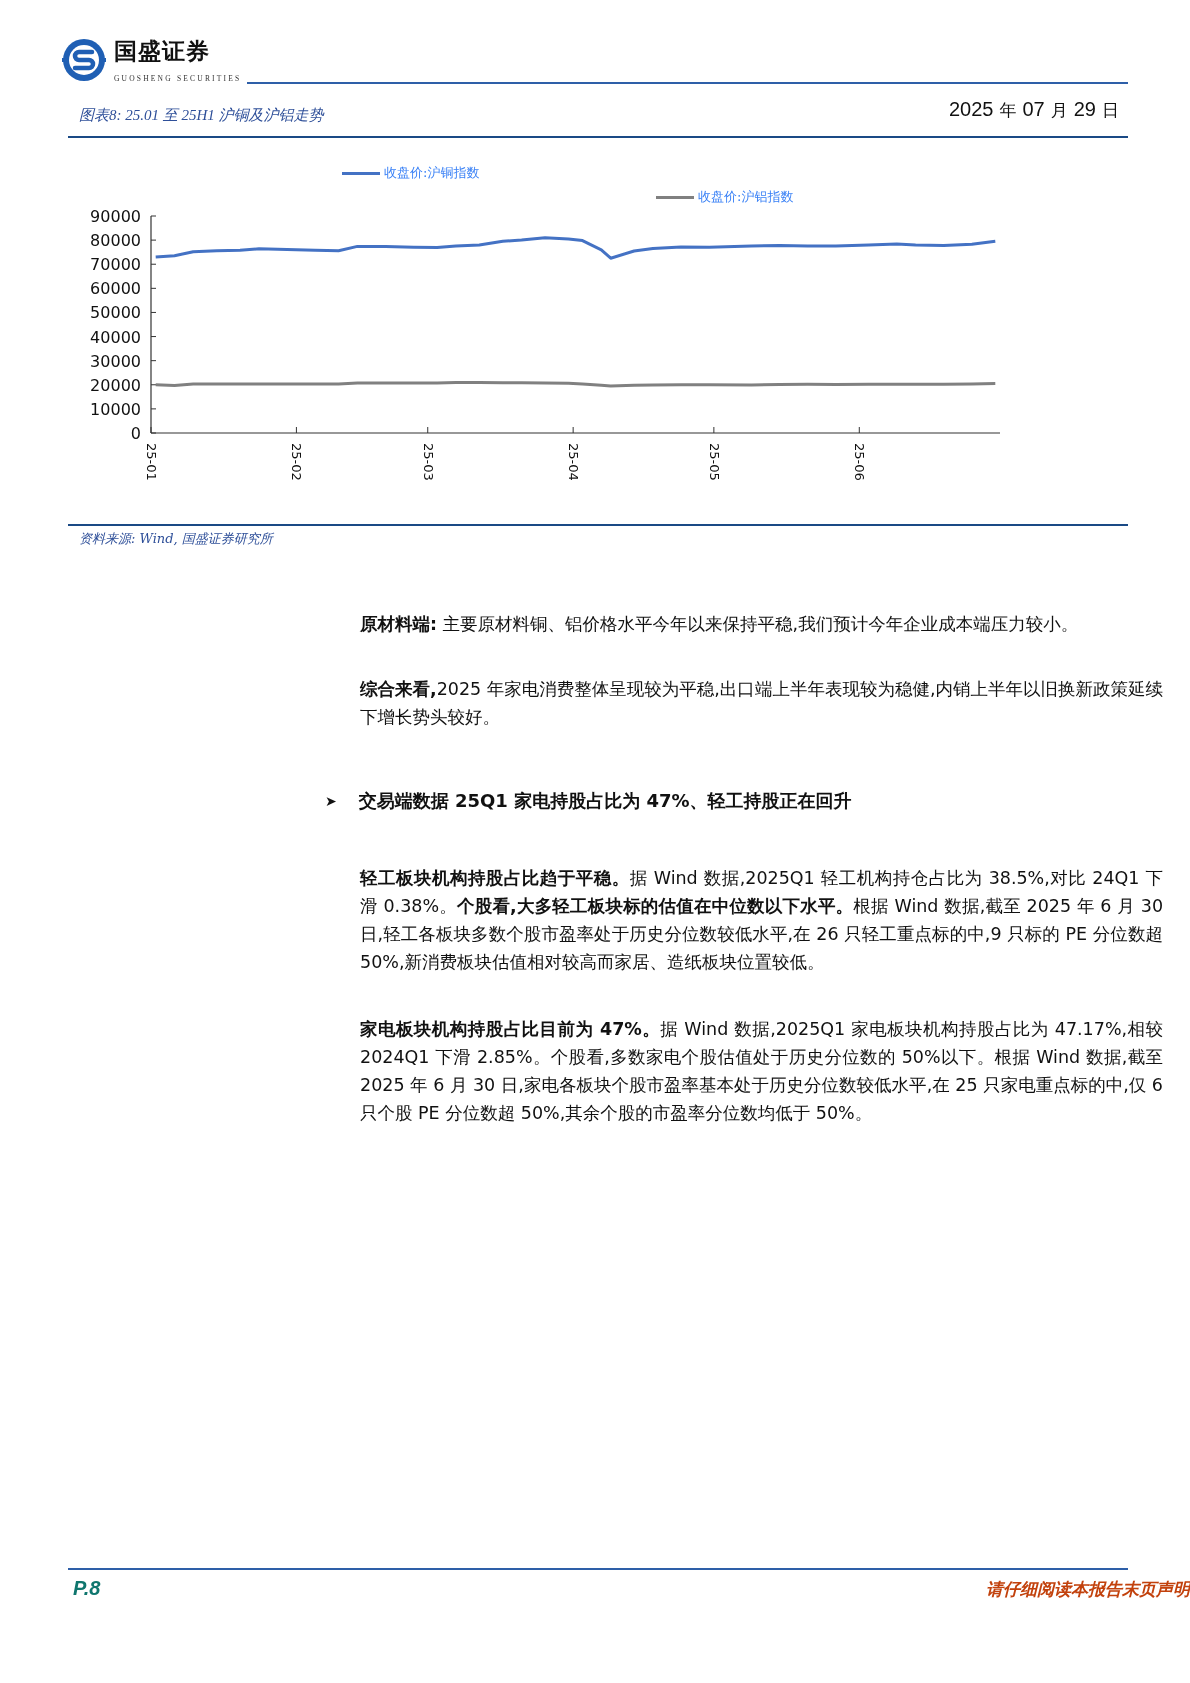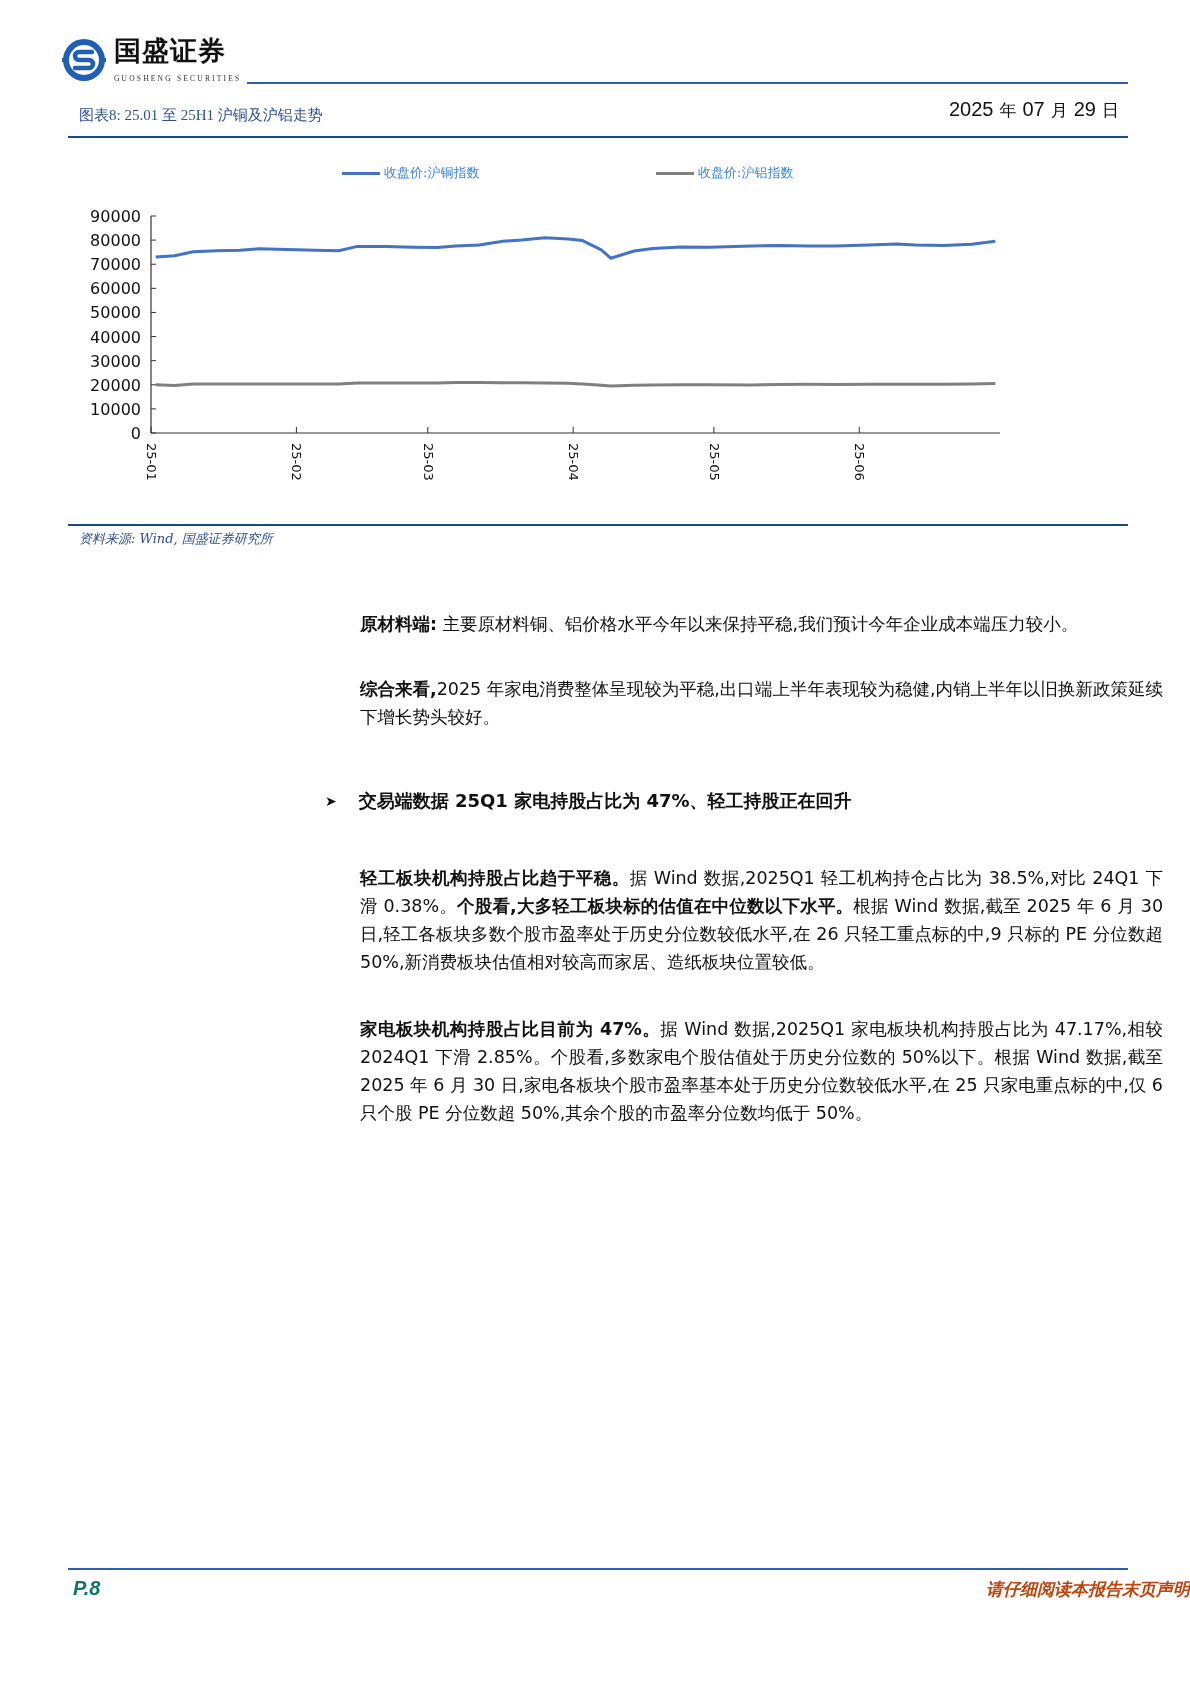--- a/index.html
+++ b/index.html
@@ -1,25 +1,25 @@
 <!DOCTYPE html>
 <html><head>
 <meta charset="utf-8">
 <style>
   html, body { margin:0; padding:0; background:#fff; }
   body { width:1190px; height:1683px; position:relative; font-family:"DejaVu Sans", sans-serif; color:#111; overflow:hidden; }
   .logo { position:absolute; left:62px; top:36px; display:flex; align-items:center; }
   .logo-mark { width:44px; height:44px; }
   .logo-text { margin-left:8px; }
-  .logo-cn { font-family:"DejaVu Serif", serif; font-weight:bold; font-size:27px; letter-spacing:1px; color:#111; line-height:30px; }
+  .logo-cn { font-family:"DejaVu Serif", serif; font-weight:bold; font-size:23px; letter-spacing:1px; color:#111; line-height:30px; }
   .logo-en { font-family:Liberation Serif, serif; font-size:7.5px; letter-spacing:2.2px; color:#333; margin-top:8px; }
   .header-line { position:absolute; left:247px; right:62px; top:82px; height:2px; background:#2e5fa8; }
   .date { position:absolute; right:65px; top:54px; font-family:"Liberation Sans", sans-serif; font-size:20px; color:#111;margin-top:44px; }
   .date .cn { font-size:17px; margin:0 6px; }
-  .fig-title { position:absolute; left:79px; top:106px; font-family:"Liberation Serif", serif; font-size:15px; color:#2e4f99; }
+  .fig-title { position:absolute; left:79px; top:106px; font-family:"Liberation Serif", serif; font-style:italic; font-size:15px; color:#2e4f99; }
   .fig-line { position:absolute; left:68px; right:62px; top:136px; height:1.5px; background:#1a4a85; }
   .chart-wrap { position:absolute; left:60px; top:150px; width:1080px; height:370px; }
   .legend { position:absolute; top:14px; display:flex; align-items:center; font-family:"DejaVu Serif", serif; font-size:13px; color:#3b82f6; }
   .legend .swatch { width:38px; height:3px; margin-right:4px; }
   .axis-label { position:absolute; font-family:"DejaVu Sans", sans-serif; font-size:16px; color:#111; text-align:right; width:70px; }
   .xlabel { position:absolute; font-family:"DejaVu Sans", sans-serif; font-size:13px; color:#111; transform:rotate(90deg); transform-origin:left top; white-space:nowrap; }
   .src-line { position:absolute; left:68px; right:62px; top:524px; height:1.5px; background:#1a4a85; }
   .source { position:absolute; left:79px; top:530px; font-family:"DejaVu Serif", serif; font-style:italic; font-size:13px; color:#2e4f99; }
   .para { position:absolute; left:324px; width:803px; font-family:"DejaVu Sans", sans-serif; font-size:17.5px; line-height:28px; color:#111; text-align:justify;margin-left:36px; }
   .para b { font-weight:bold; }
@@ -51,21 +51,21 @@
 </div>
 
 <div class="fig-title">图表8:  25.01 至 25H1 沪铜及沪铝走势</div>
 <div class="fig-line"></div>
 
 <div class="chart-wrap">
   <div class="legend" style="left:282px;">
     <span class="swatch" style="background:#4472c4;"></span>
     <span>收盘价:沪铜指数</span>
   </div>
-  <div class="legend" style="left:596px;">
+  <div class="legend" style="left:596px;margin-top:24px;">
     <span class="swatch" style="background:#808080;"></span>
     <span>收盘价:沪铝指数</span>
   </div>
 
   <div id="yticks">
       <div class="axis-label" style="left: 11px; top: 274px;">0</div>
       <div class="axis-label" style="left: 11px; top: 249.889px;">10000</div>
       <div class="axis-label" style="left: 11px; top: 225.778px;">20000</div>
       <div class="axis-label" style="left: 11px; top: 201.667px;">30000</div>
       <div class="axis-label" style="left: 11px; top: 177.556px;">40000</div>

